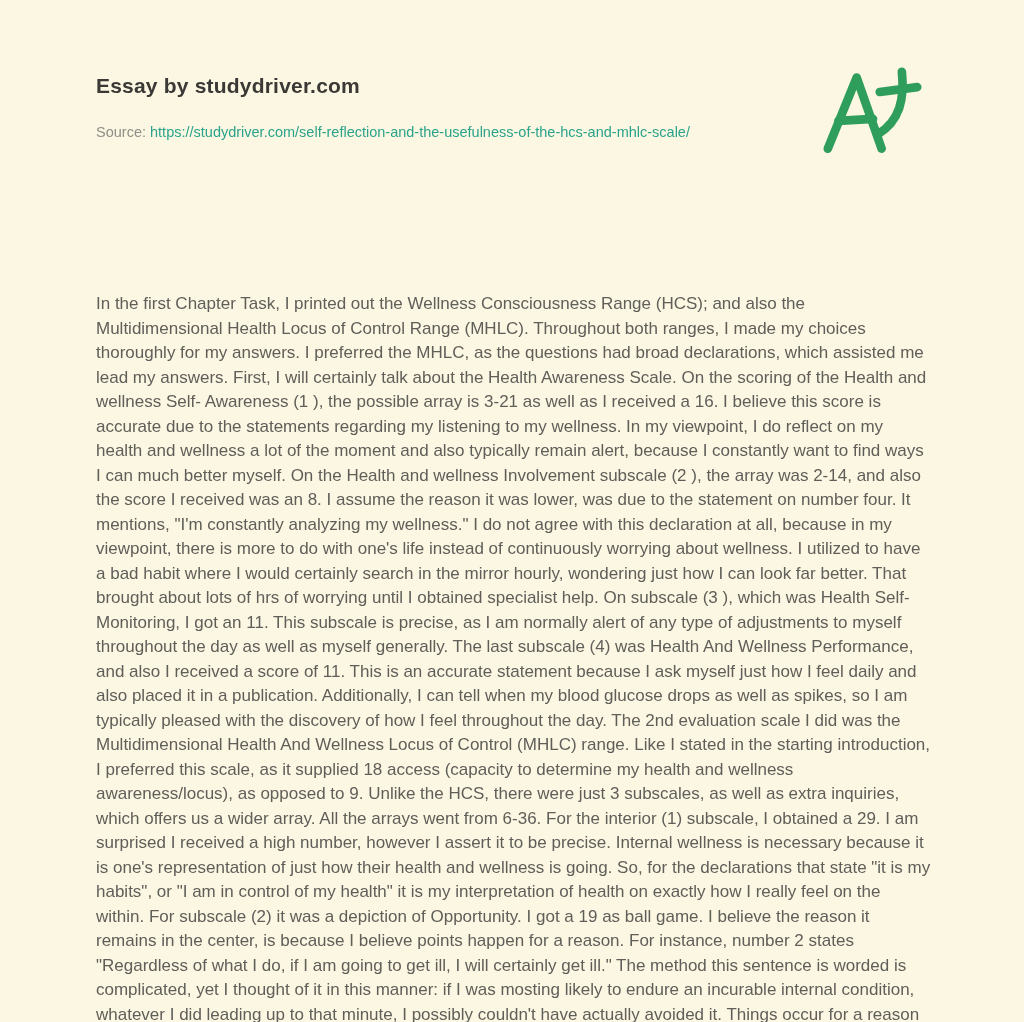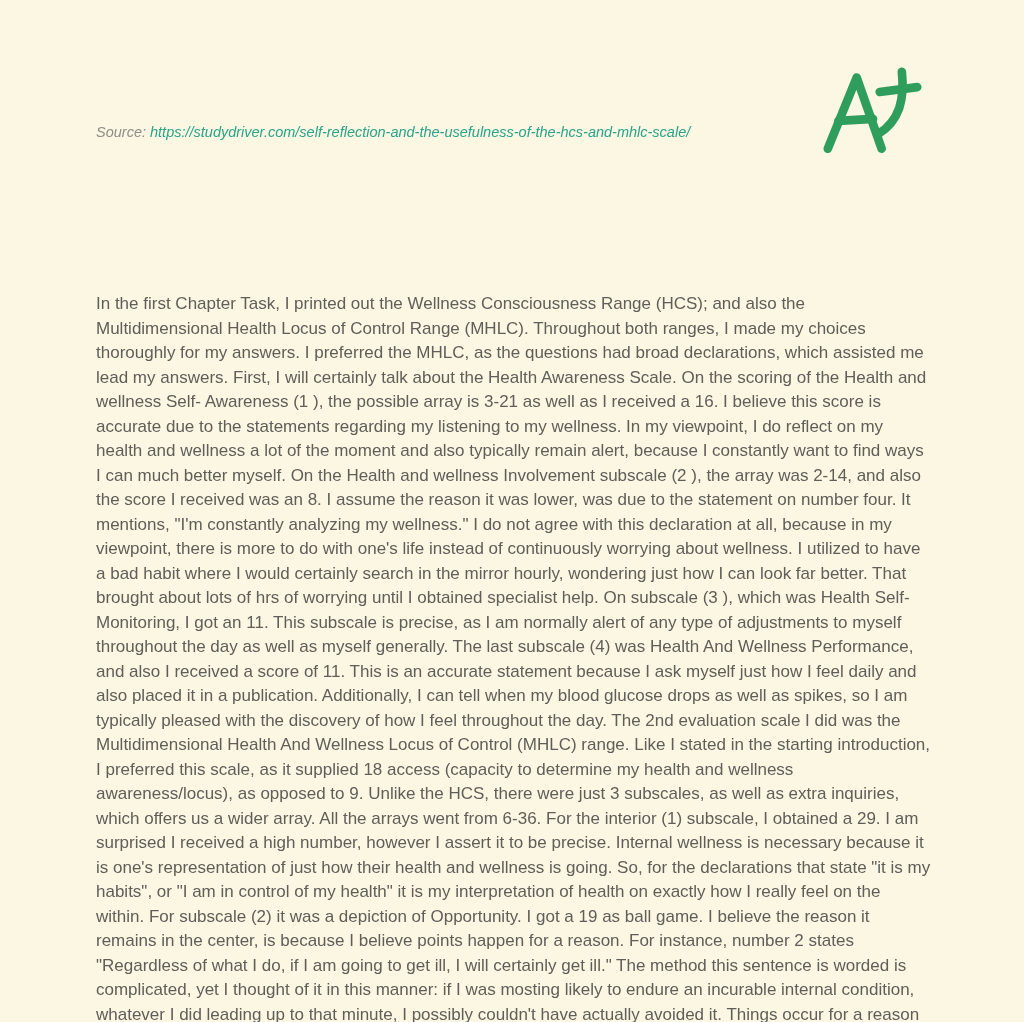--- a/index.html
+++ b/index.html
@@ -24,21 +24,20 @@
     color: #3a3936;
     letter-spacing: 0.2px;
   }
   .source-line {
     position: absolute;
     left: 96px;
     top: 124px;
     margin: 0;
     font-size: 14.5px;
     color: #8f8e88;
-    font-style: italic;
   }
   .source-line a {
     color: #2aa38a;
     text-decoration: none;
   }
   .logo {
     position: absolute;
     left: 820px;
     top: 66px;
     width: 106px;
@@ -67,20 +66,21 @@
     color: #5f5e59;
     text-align: left;
     white-space: pre-wrap;
   }
 </style>
 </head>
 <body>
 
 <div class="page">
 
+  <h2 class="brand-title">Essay by studydriver.com</h2>
 
   <p class="source-line">
     <span>Source:</span>
     <a href="#">https://studydriver.com/self-reflection-and-the-usefulness-of-the-hcs-and-mhlc-scale/</a>
   </p>
 
   <div class="logo">
     <svg viewBox="0 0 110 104" width="106" height="100" aria-hidden="true">
       <g fill="none" stroke="#2f9e5c" stroke-width="9" stroke-linecap="round" stroke-linejoin="round">
         <path d="M8 86 L38 12 L64 86"></path>

